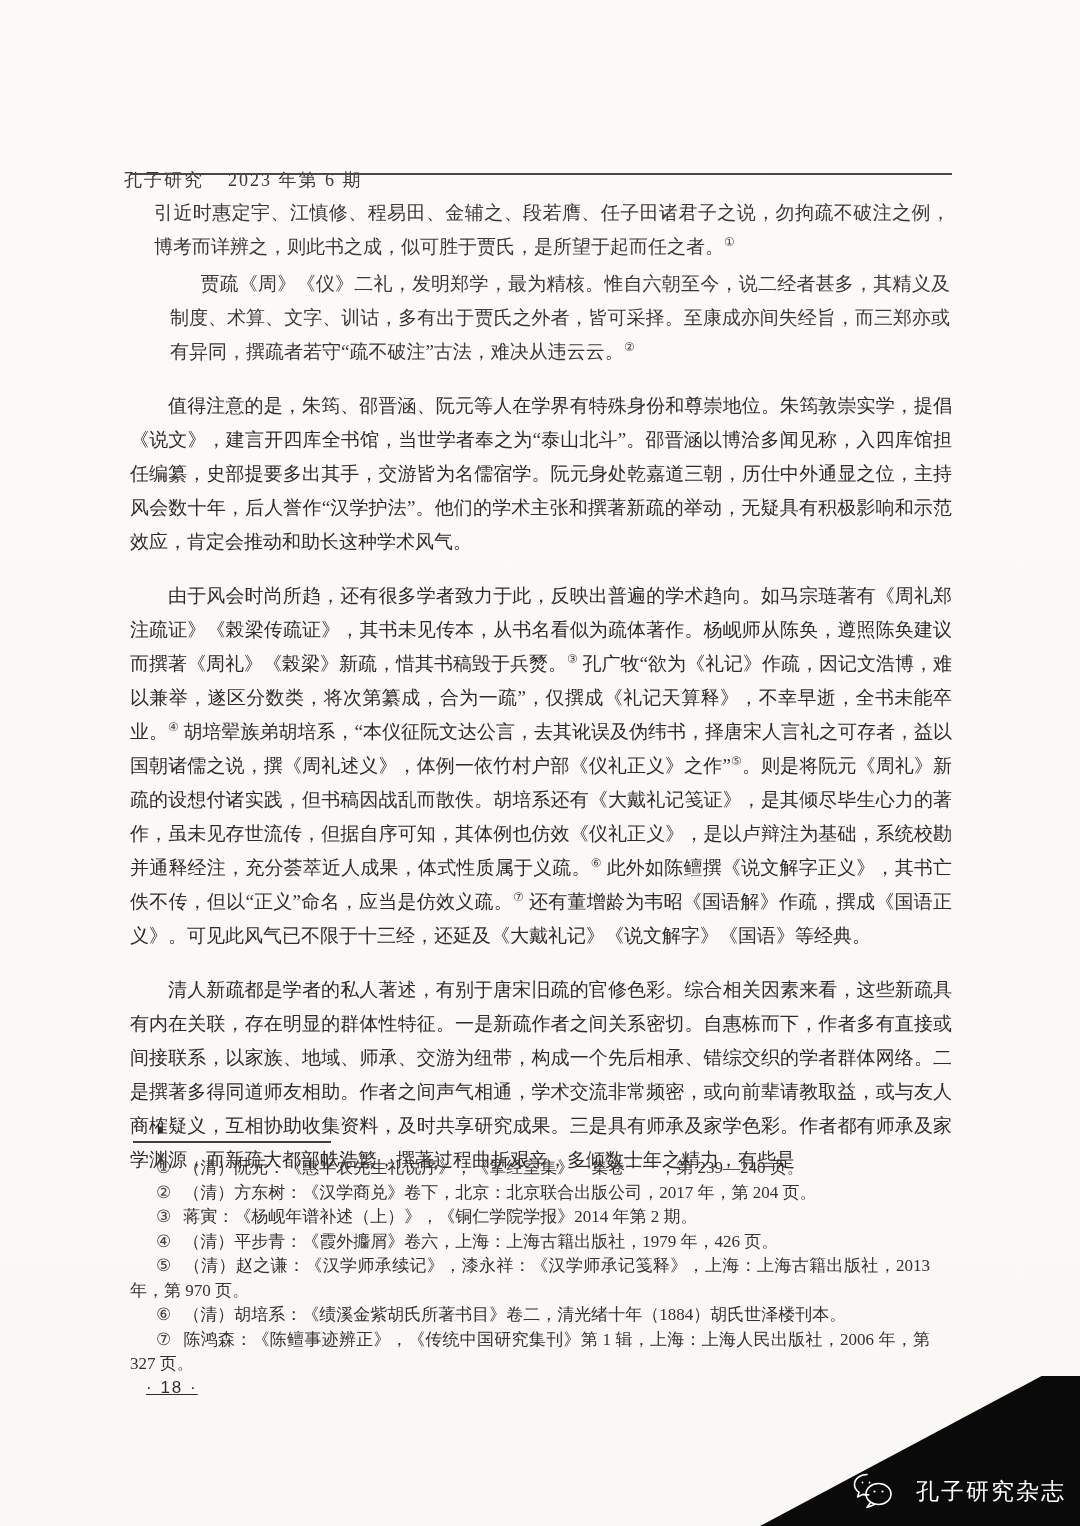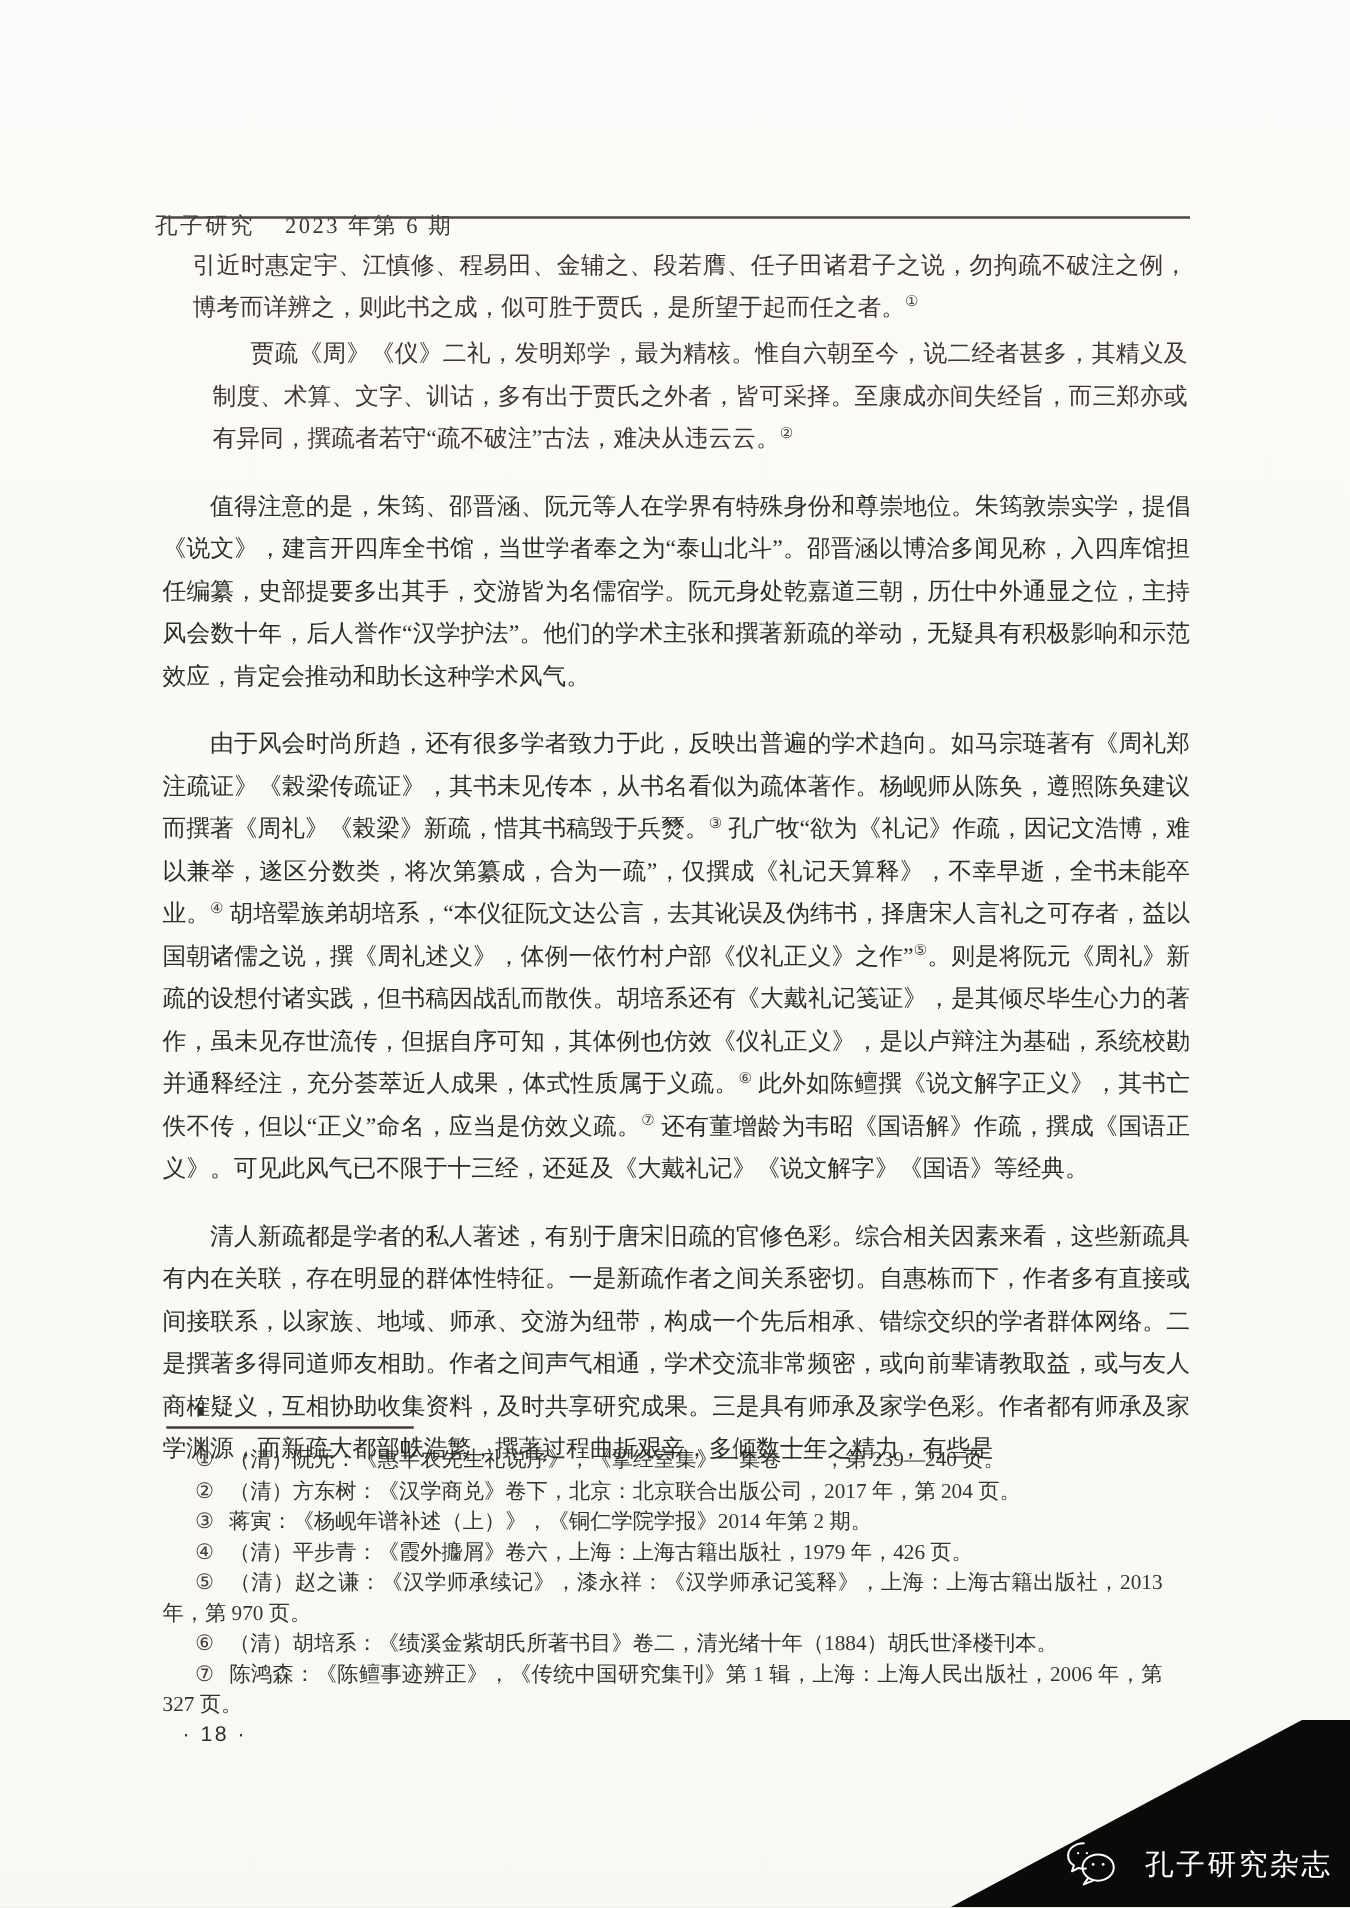--- a/index.html
+++ b/index.html
@@ -44,20 +44,21 @@
     position:absolute;left:130px;top:1156px;width:800px;
     font-size:17px;line-height:24.5px;color:#34322e;
     text-align:justify;text-justify:inter-ideograph;
   }
   .fn{margin:0;text-indent:26px;}
   .fn .fn-num{margin-right:12px;color:#45423e;}
   .page-number{
     position:absolute;left:146px;top:1378px;
     font-size:17px;letter-spacing:2px;color:#2f2d2a;
     font-family:"Liberation Sans","DejaVu Sans",sans-serif;
+    text-decoration:underline;
   }
   .watermark{
     position:absolute;right:0;bottom:0;
     width:320px;height:150px;
     background:#0a0a0a;
     clip-path:polygon(88% 0,100% 0,100% 100%,0 100%);
     display:flex;align-items:flex-end;justify-content:flex-end;
     padding:0 14px 16px 0;box-sizing:border-box;
   }
   .wm-inner{display:flex;align-items:center;gap:22px;}

